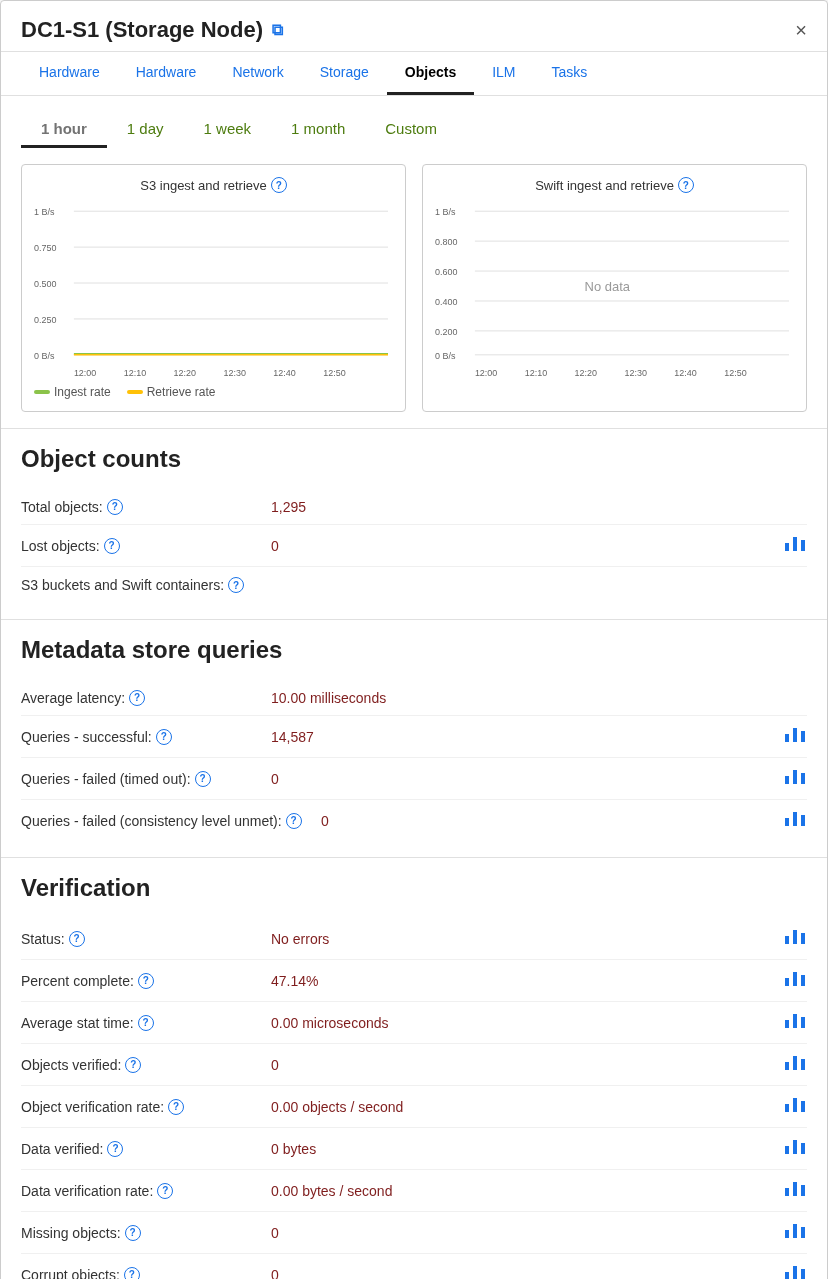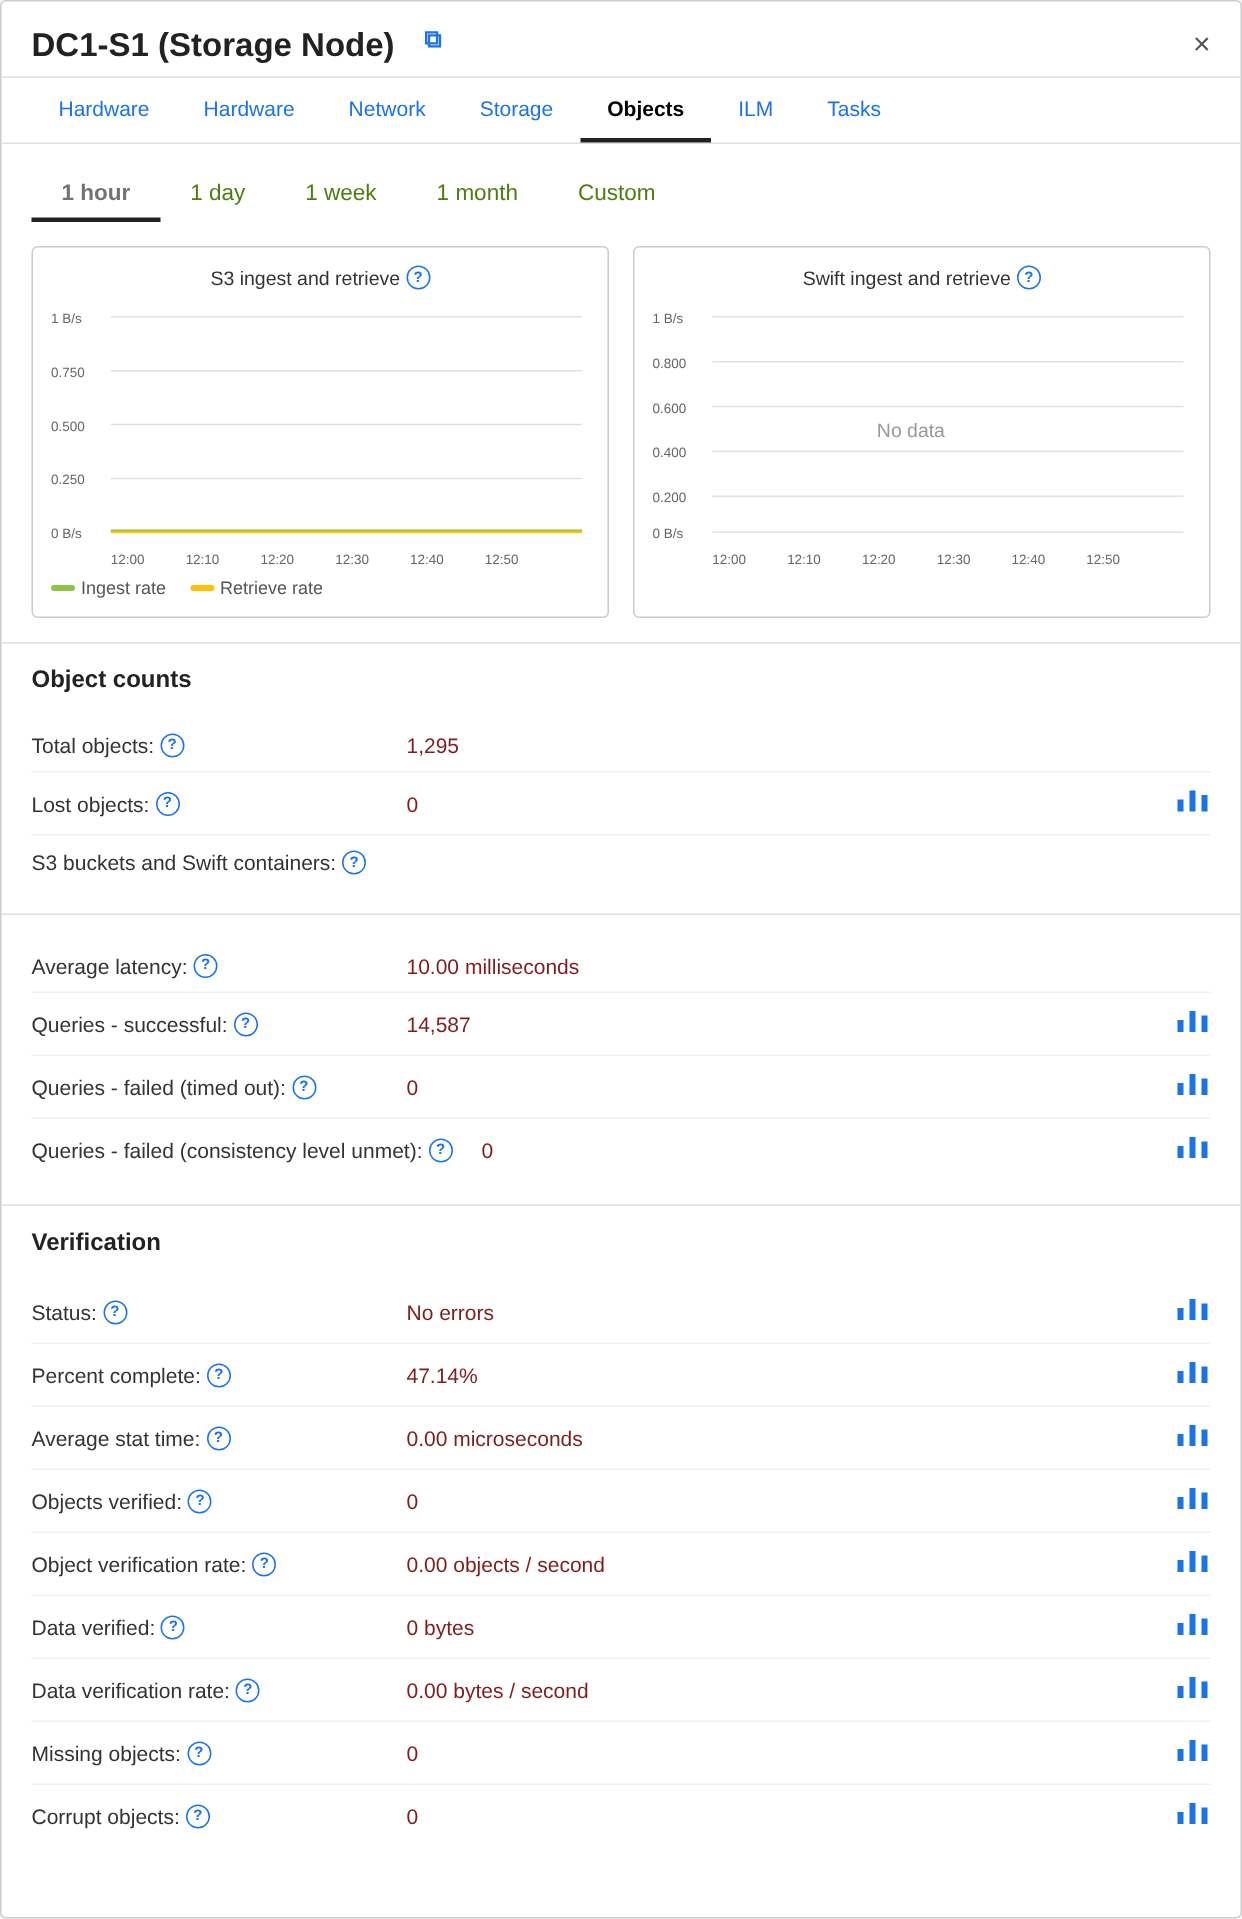--- a/index.html
+++ b/index.html
@@ -25,21 +25,22 @@
       align-items: center;
       justify-content: space-between;
       padding: 16px 20px 8px 20px;
       border-bottom: 1px solid #e0e0e0;
     }
     .panel-title {
       font-size: 22px;
       font-weight: 600;
       color: #222;
       display: flex;
-      gap: 20px;
+      align-items: center;
+      gap: 9px;
     }
     .external-link-icon {
       color: #1a73e8;
       font-size: 16px;
       cursor: pointer;
     }
     .close-btn {
       font-size: 20px;
       color: #555;
       cursor: pointer;
@@ -140,21 +141,21 @@
     .legend-dot {
       width: 16px;
       height: 4px;
       border-radius: 2px;
     }
     .section {
       padding: 16px 20px;
       border-top: 1px solid #e0e0e0;
     }
     .section-title {
-      font-size: 16px;
+      font-size: 24px;
       font-weight: 600;
       color: #222;
       margin-bottom: 16px;
     }
     .data-row {
       display: flex;
       align-items: center;
       padding: 8px 0;
       border-bottom: 1px solid #f0f0f0;
       min-height: 36px;
@@ -315,20 +316,21 @@
     </div>
     <div class="data-row">
       <div class="data-label">
         <span>S3 buckets and Swift containers:</span>
         <span class="help-icon">?</span>
       </div>
     </div>
   </div>
 
   <div class="section">
+    <div class="section-title">Metadata store queries</div>
     <div class="data-row">
       <div class="data-label">
         <span>Average latency:</span>
         <span class="help-icon">?</span>
       </div>
       <div class="data-value">10.00 milliseconds</div>
     </div>
     <div class="data-row">
       <div class="data-label">
         <span>Queries - successful:</span>

